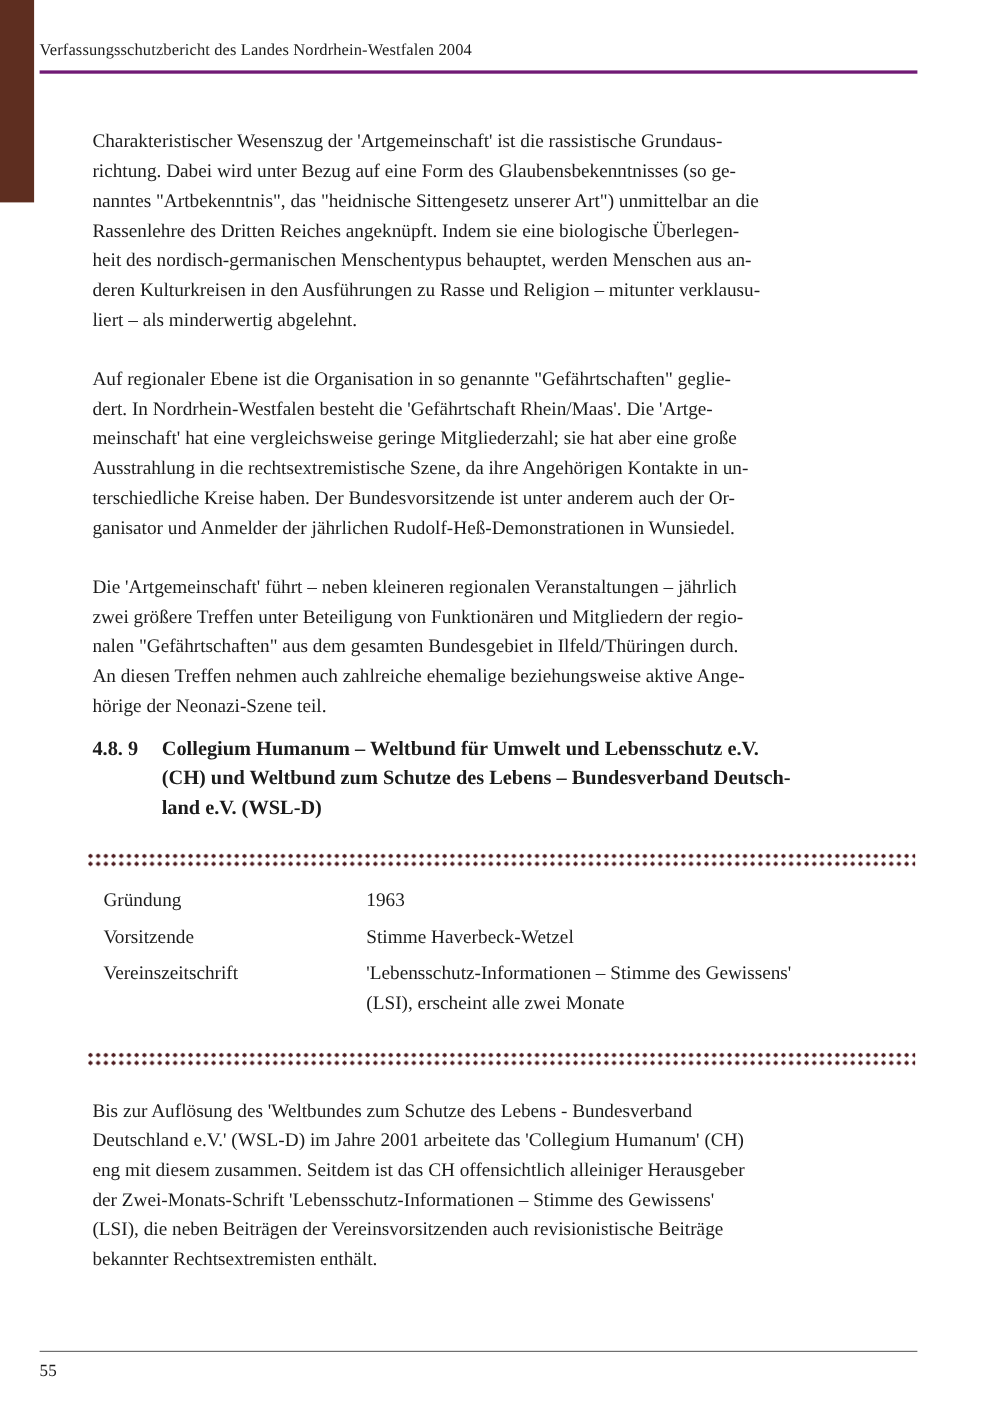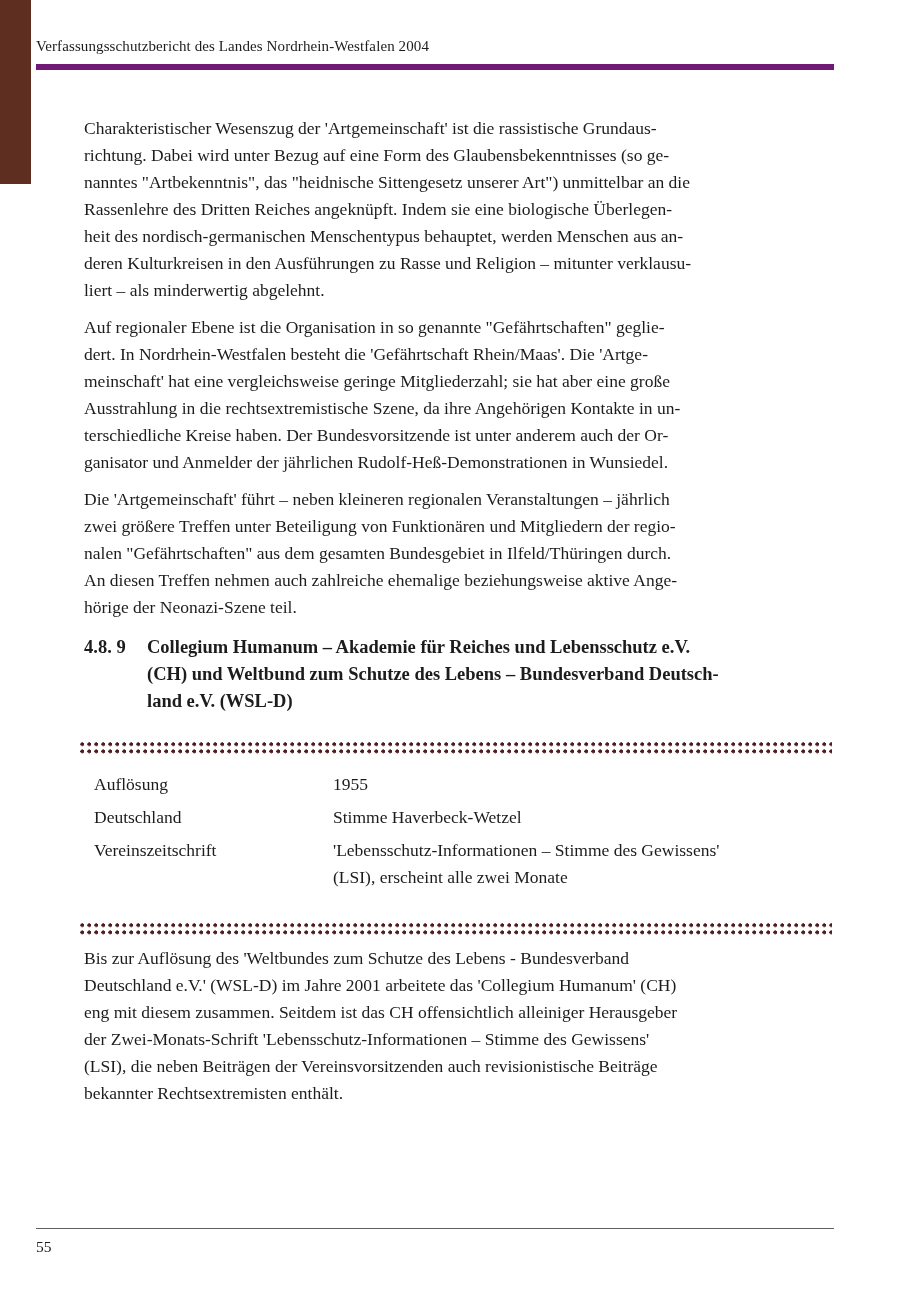--- a/index.html
+++ b/index.html
@@ -16,40 +16,40 @@
     position: absolute;
     left: 0; top: 0;
     width: 31px; height: 184px;
     background: #5e2e20;
   }
   .running-header {
     position: absolute;
     left: 36px; top: 38px;
     width: 798px;
     padding-bottom: 9px;
-    border-bottom: 6px solid #701a75;
+    border-bottom: 3px solid #701a75;
     font-size: 15px;
     letter-spacing: 0.1px;
     white-space: pre;
   }
   .page-body {
     position: absolute;
     left: 84px; top: 115px;
     width: 772px;
     display: flex;
     flex-direction: column;
     align-items: flex-start;
   }
   .para {
     margin: 0;
     font-size: 17.5px;
     line-height: 27px;
     white-space: pre;
   }
-  .mt27 { margin-top: 10px; }
+  .mt27 { margin-top: 27px; }
   .section-heading {
     display: flex;
     margin-top: 13px;
     font-weight: bold;
     font-size: 18.5px;
     line-height: 27px;
   }
   .heading-num { flex: 0 0 63px; }
   .heading-title { white-space: pre; }
   .dotted-rule {
@@ -119,34 +119,34 @@
 ganisator und Anmelder der jährlichen Rudolf-Heß-Demonstrationen in Wunsiedel.</p>
 
     <p class="para mt27">Die 'Artgemeinschaft' führt – neben kleineren regionalen Veranstaltungen – jährlich
 zwei größere Treffen unter Beteiligung von Funktionären und Mitgliedern der regio-
 nalen "Gefährtschaften" aus dem gesamten Bundesgebiet in Ilfeld/Thüringen durch.
 An diesen Treffen nehmen auch zahlreiche ehemalige beziehungsweise aktive Ange-
 hörige der Neonazi-Szene teil.</p>
 
     <div class="section-heading">
       <span class="heading-num">4.8. 9</span>
-      <span class="heading-title">Collegium Humanum – Akademie für Reiches und Lebensschutz e.V.
+      <span class="heading-title">Collegium Humanum – Weltbund für Umwelt und Lebensschutz e.V.
 (CH) und Weltbund zum Schutze des Lebens – Bundesverband Deutsch-
 land e.V. (WSL-D)</span>
     </div>
 
     <div class="dotted-rule rule-top"></div>
 
     <div class="factsheet">
       <div class="fact-row">
-        <span class="fact-label">Auflösung</span>
-        <span class="fact-value">1955</span>
+        <span class="fact-label">Gründung</span>
+        <span class="fact-value">1963</span>
       </div>
       <div class="fact-row">
-        <span class="fact-label">Deutschland</span>
+        <span class="fact-label">Vorsitzende</span>
         <span class="fact-value">Stimme Haverbeck-Wetzel</span>
       </div>
       <div class="fact-row">
         <span class="fact-label">Vereinszeitschrift</span>
         <span class="fact-value">'Lebensschutz-Informationen – Stimme des Gewissens'
 (LSI), erscheint alle zwei Monate</span>
       </div>
     </div>
 
     <div class="dotted-rule rule-bottom"></div>

